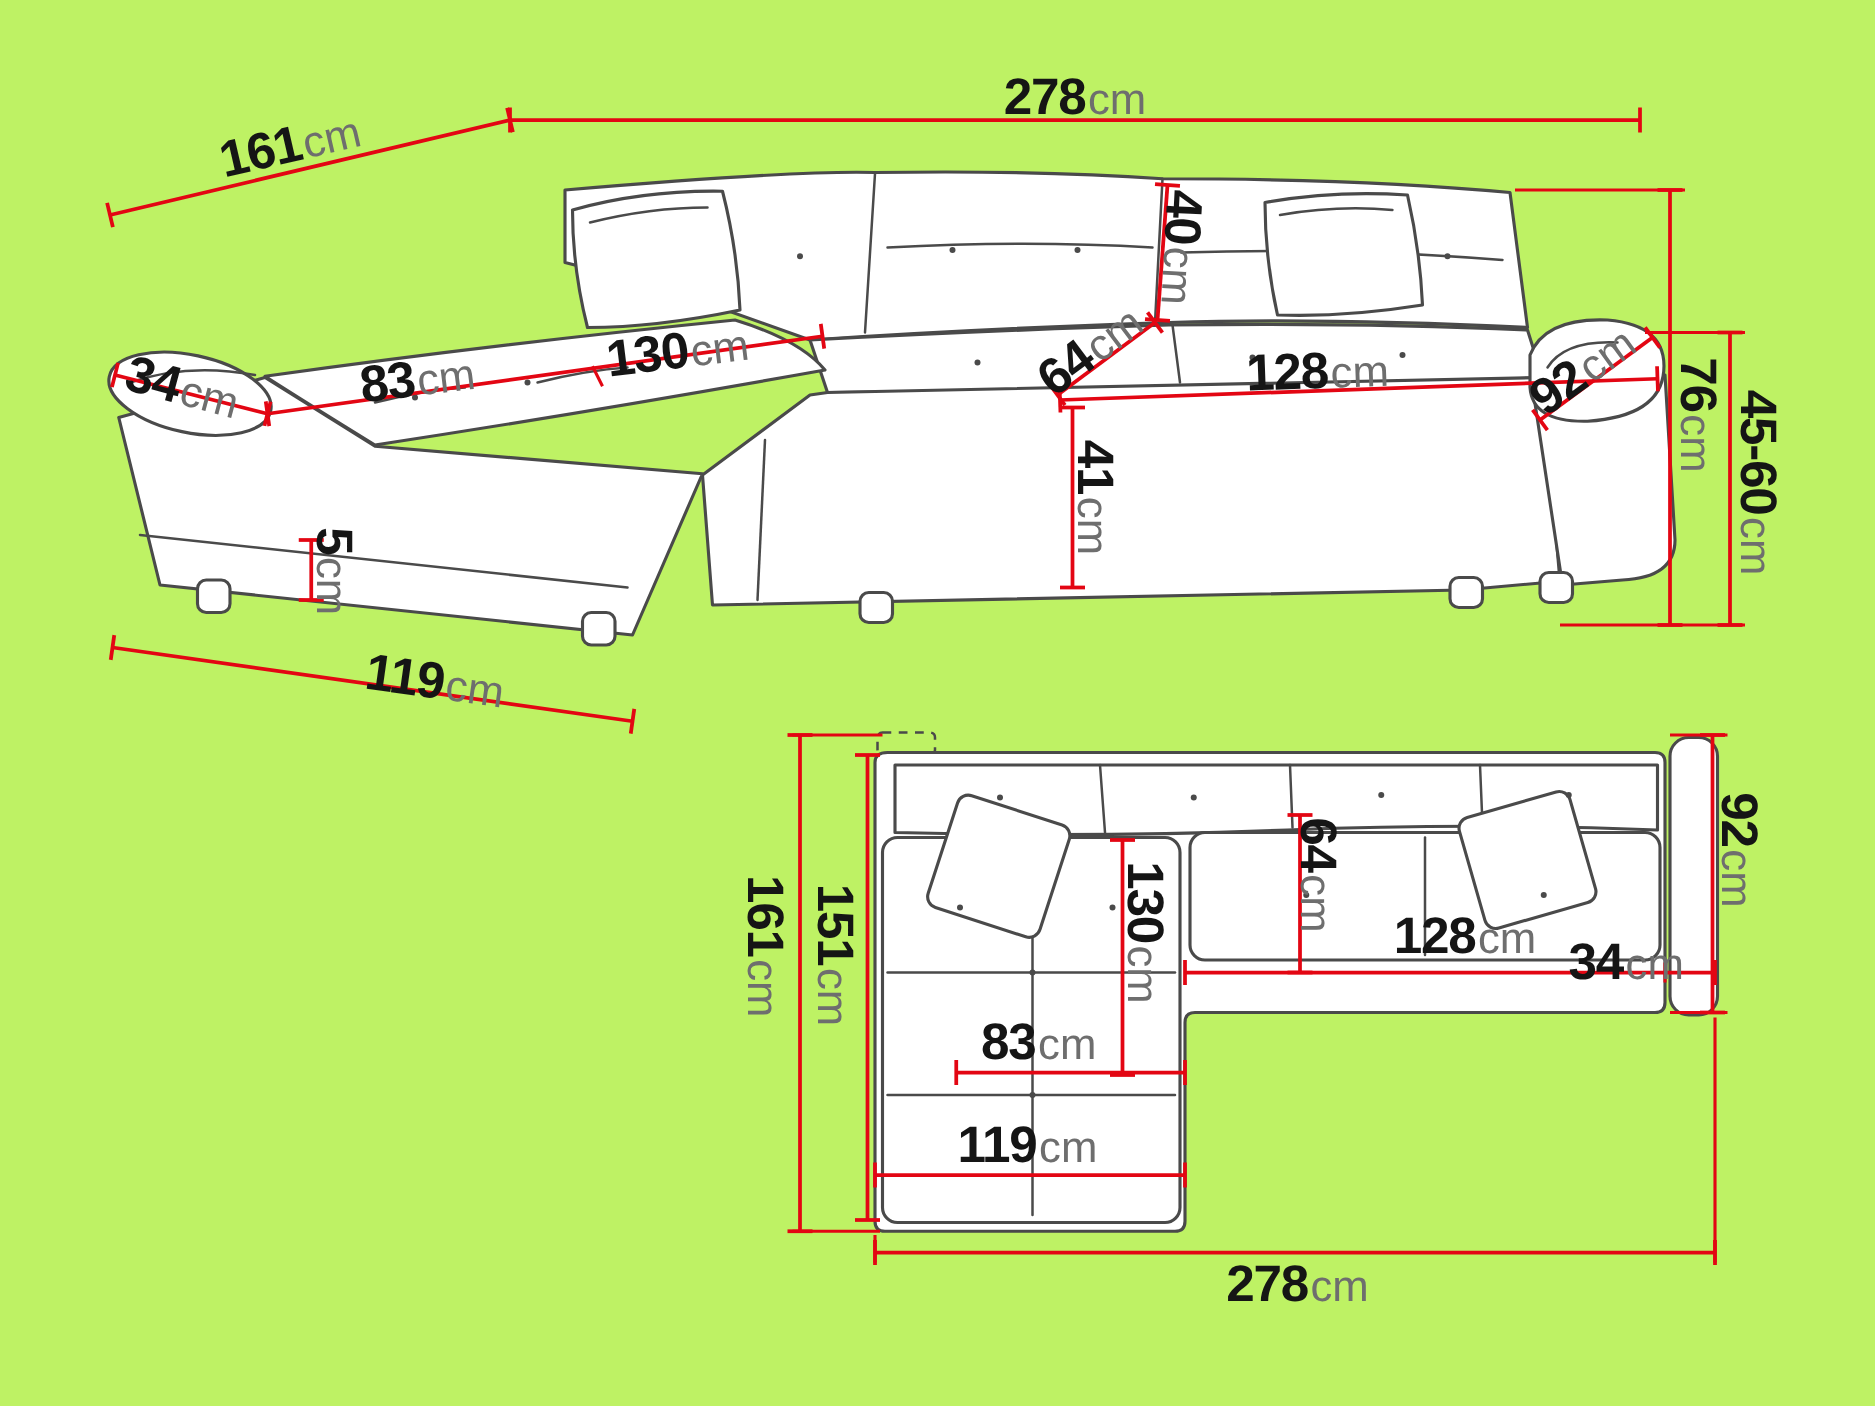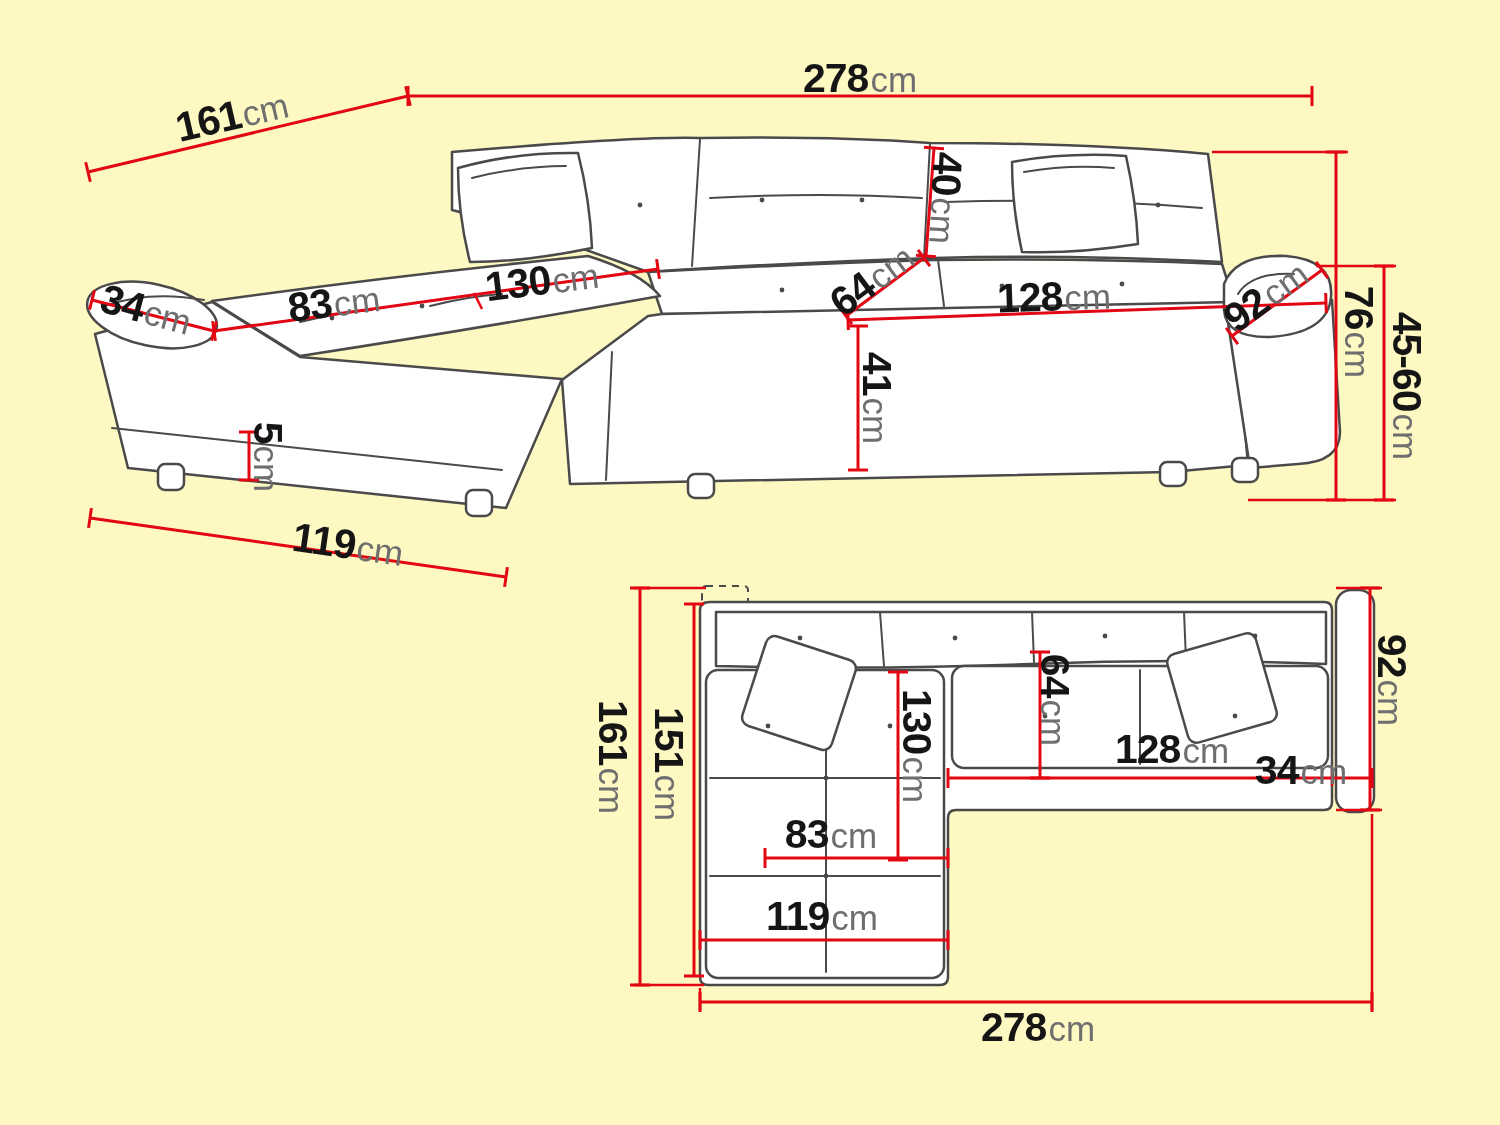--- a/index.html
+++ b/index.html
@@ -1,17 +1,17 @@
 <!DOCTYPE html>
 <html style="--dimension-red: #e30613; --outline-gray: #4a4a4a; --number-black: #151515; --unit-gray: #6e6e6e;"><head>
 <meta charset="utf-8">
 <style>
   html,body { margin:0; padding:0; background:#ffffff; }
   .canvas {
-    position:relative; width:1500px; height:1125px; background:#fef9c3;
+    position:relative; width:1500px; height:1125px; background:#bef264;
     overflow:hidden; font-family:"Liberation Sans", sans-serif;
   }
   .canvas svg { position:absolute; left:0; top:0; }
 
   
   .g  { stroke:var(--outline-gray,#4a4a4a); stroke-width:2.5; fill:#ffffff;
         stroke-linejoin:round; stroke-linecap:round; }
   .gl { stroke:var(--outline-gray,#4a4a4a); stroke-width:2; fill:none; stroke-linecap:round; }
   .gd { fill:var(--outline-gray,#4a4a4a); stroke:none; }
   .gdash { stroke:var(--outline-gray,#4a4a4a); stroke-width:2; fill:none; stroke-dasharray:7 6; }

